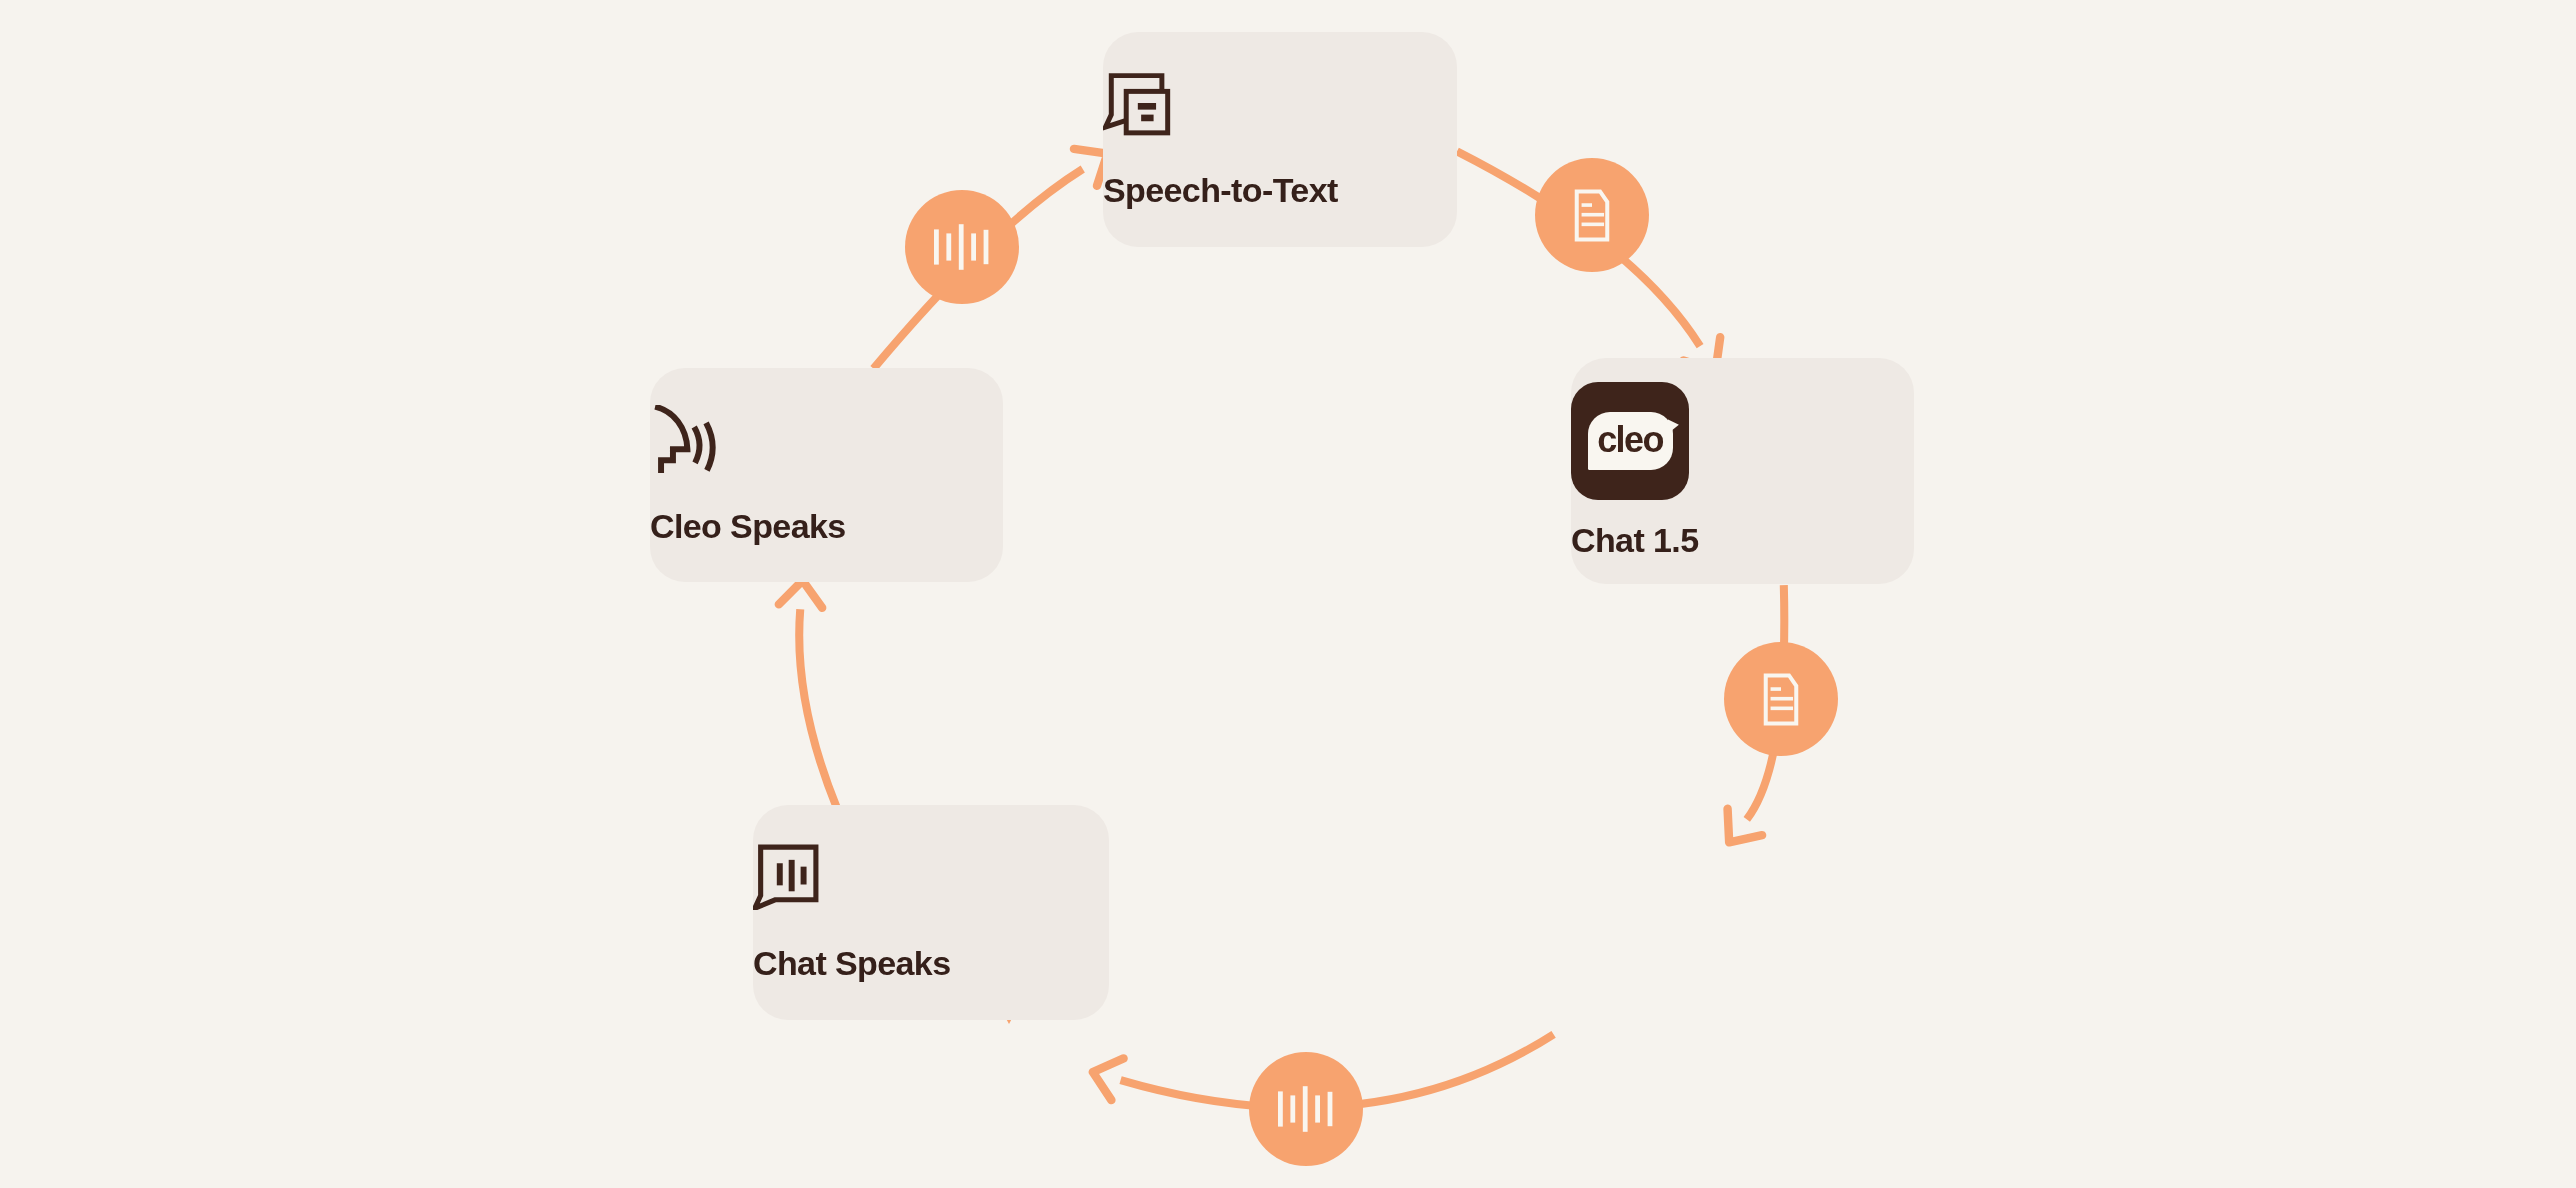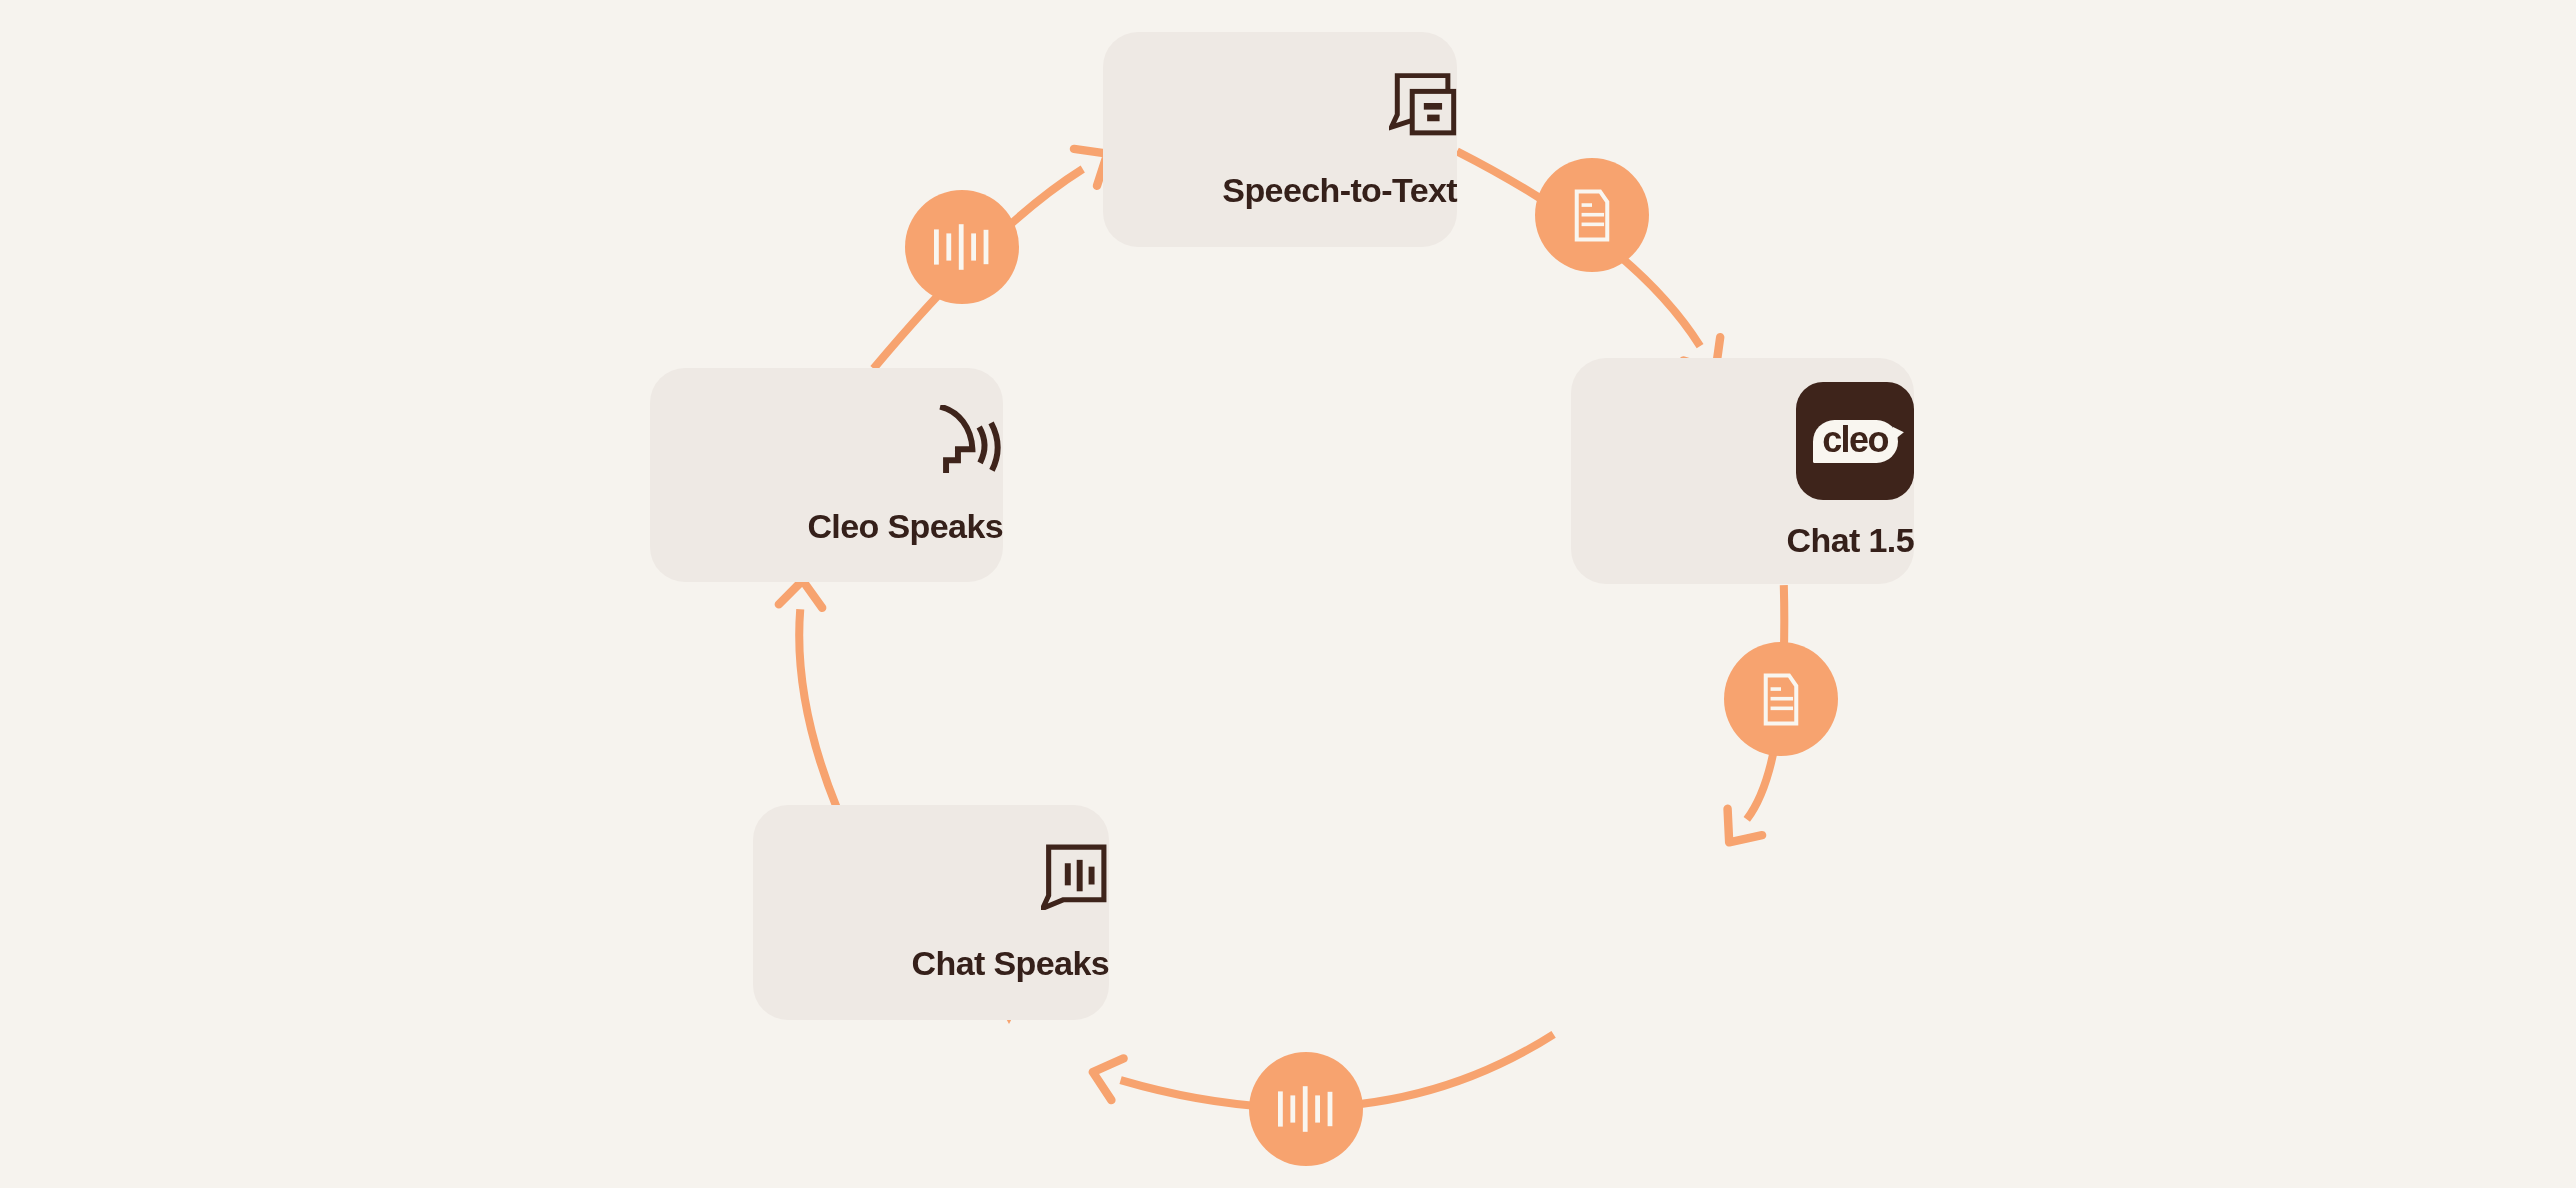--- a/index.html
+++ b/index.html
@@ -14,21 +14,21 @@
   .canvas{
     position:relative;width:2576px;height:1188px;background:var(--bg);
     overflow:hidden;font-family:"Liberation Sans",sans-serif;
   }
   .arrows{position:absolute;left:0;top:0;z-index:1;}
   .arrow{fill:none;stroke:var(--orange);stroke-width:10;stroke-linecap:butt;}
   .ah{fill:none;stroke:var(--orange);stroke-width:1.05;stroke-linecap:round;stroke-linejoin:round;}
 
   .card{
     position:absolute;z-index:2;background:var(--card);border-radius:35px;
-    display:flex;flex-direction:column;align-items:flex-end;justify-content:center;gap:34px;
+    display:flex;flex-direction:column;align-items:flex-start;justify-content:center;gap:34px;
   }
   .card .label{
     font-weight:700;font-size:34px;letter-spacing:-0.6px;color:var(--text);white-space:nowrap;
   }
   .card--chat{gap:21px;}
 
   .badge{
     position:absolute;z-index:3;width:114px;height:114px;border-radius:50%;
     background:var(--orange);display:flex;align-items:center;justify-content:center;
   }
@@ -39,21 +39,21 @@
   .icsq{fill:var(--card);stroke:var(--brown);}
   .wic{stroke:var(--white);fill:none;}
   .wbar{fill:var(--white);stroke:none;}
 
   
   .app-tile{
     width:118px;height:118px;background:var(--brown);border-radius:27px;
     display:flex;align-items:center;justify-content:center;
   }
   .app-bubble{
-    position:relative;width:85px;height:43px;background:var(--white);
+    position:relative;width:85px;height:58px;background:var(--white);
     border-radius:22px 22px 22px 1.6px;
     display:flex;align-items:center;justify-content:center;
   }
   .app-bubble .flick{
     position:absolute;right:-6.4px;top:7.2px;width:11.3px;height:14.5px;background:var(--white);
     -webkit-clip-path:polygon(0 0,100% 38%,0 100%);clip-path:polygon(0 0,100% 38%,0 100%);
   }
   .app-bubble .logo-text{
     font-weight:700;font-size:36px;letter-spacing:-1.6px;color:var(--brown);
     line-height:1;padding-bottom:2.4px;

